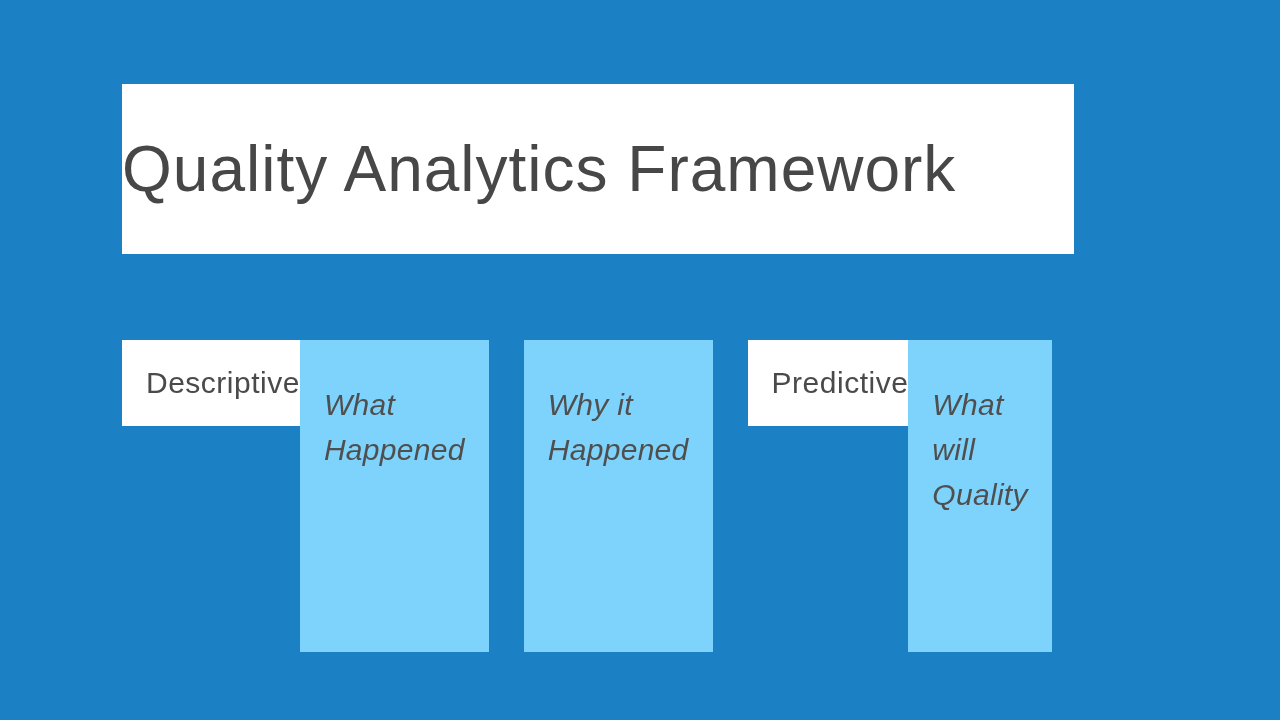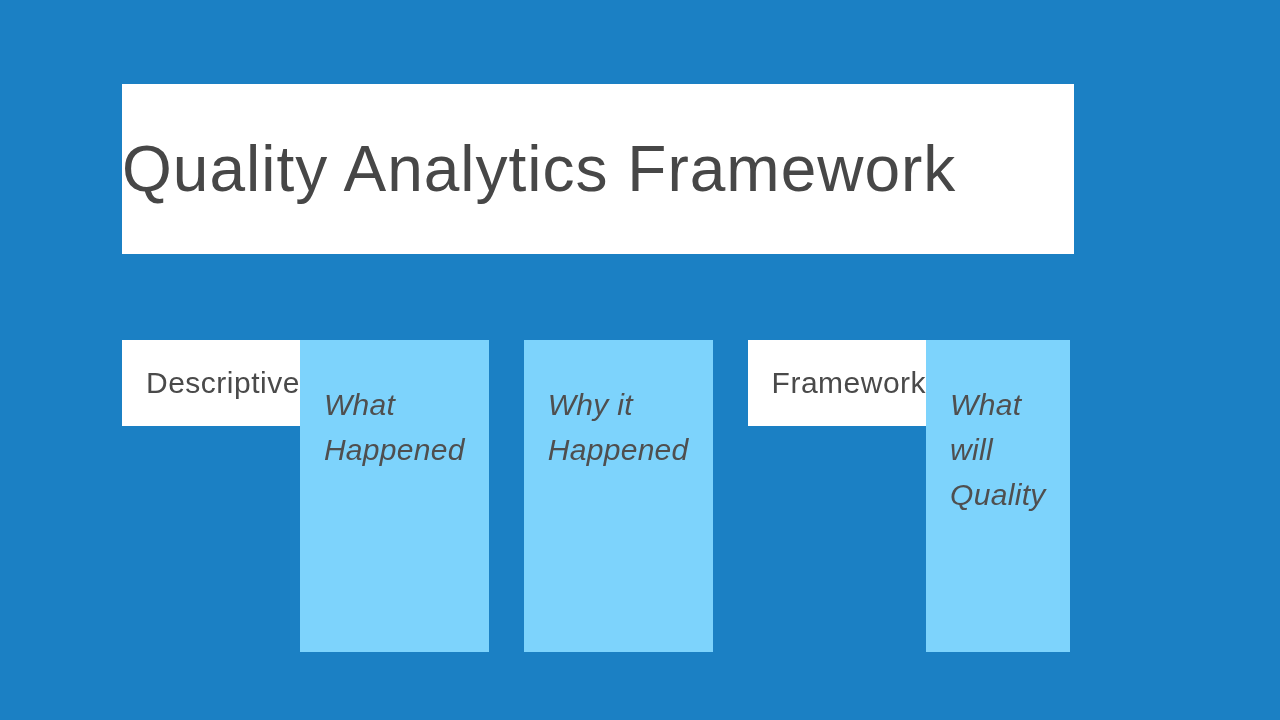--- a/index.html
+++ b/index.html
@@ -93,21 +93,21 @@
   </div>
 
   <div class="card">
     <div class="card-body">
       <div class="card-body-text">Why it Happened</div>
     </div>
   </div>
 
   <div class="card">
     <div class="card-header">
-      <span class="card-header-label">Framework</span>
+      <span class="card-header-label">Predictive</span>
     </div>
     <div class="card-body">
       <div class="card-body-text">What will Quality</div>
     </div>
   </div>
 
   <div class="card">
   </div>
 
 </div>

